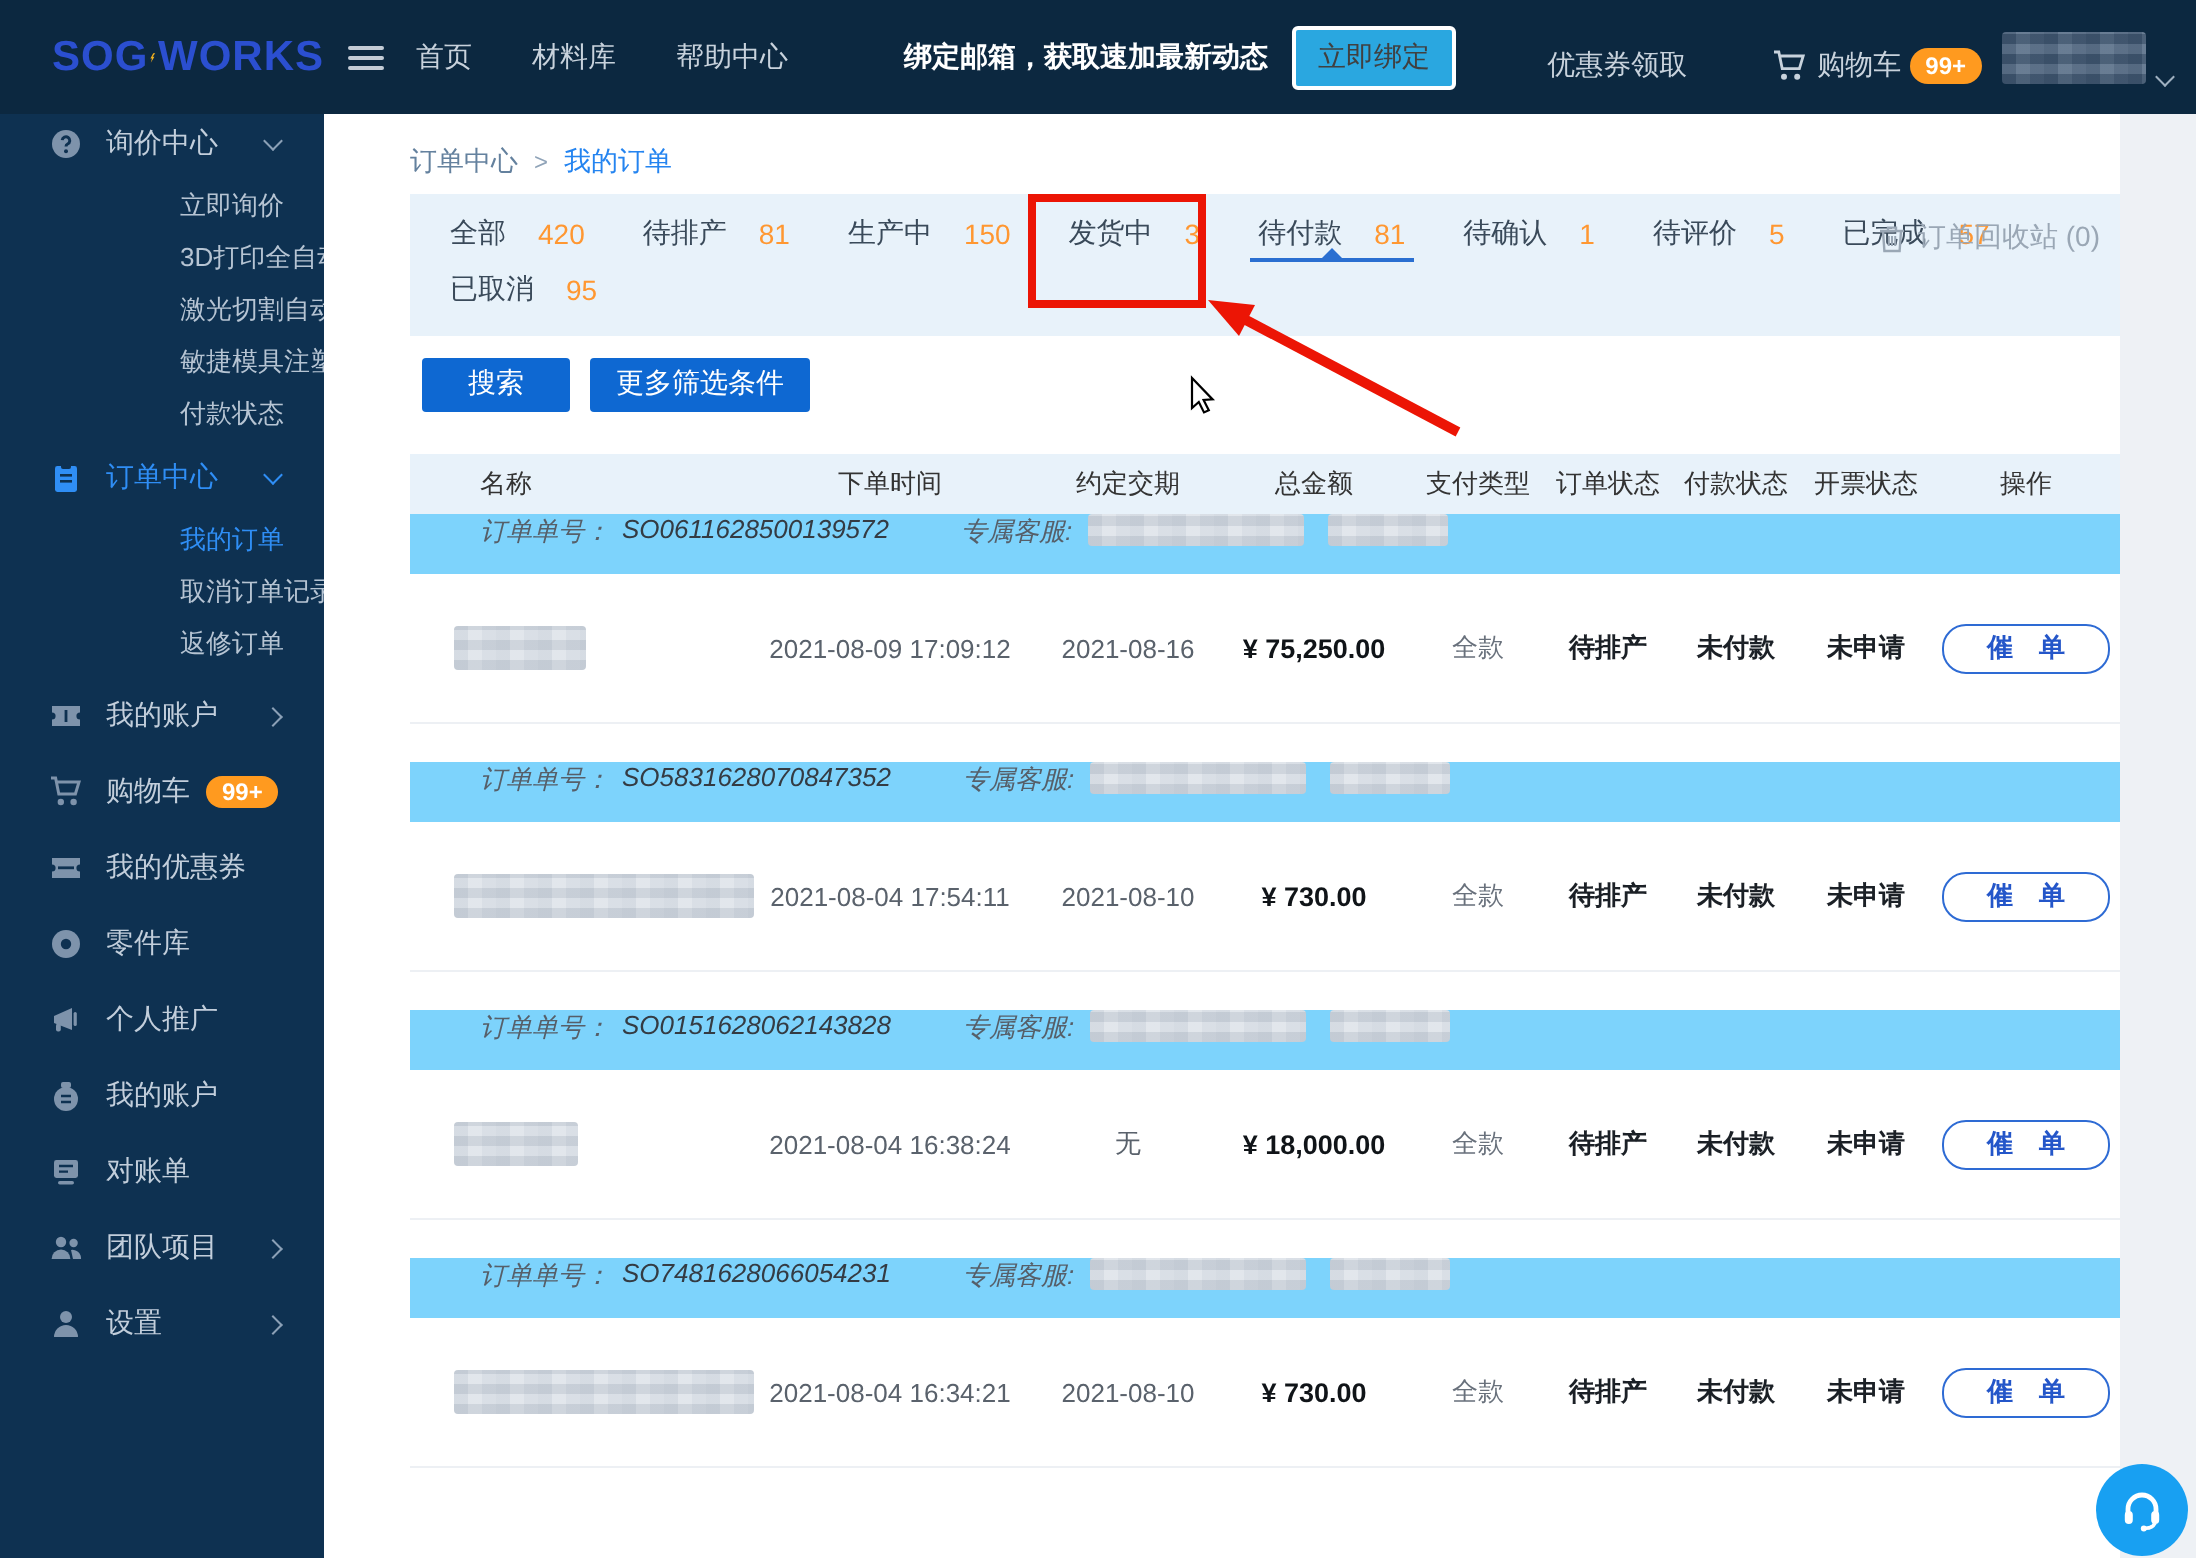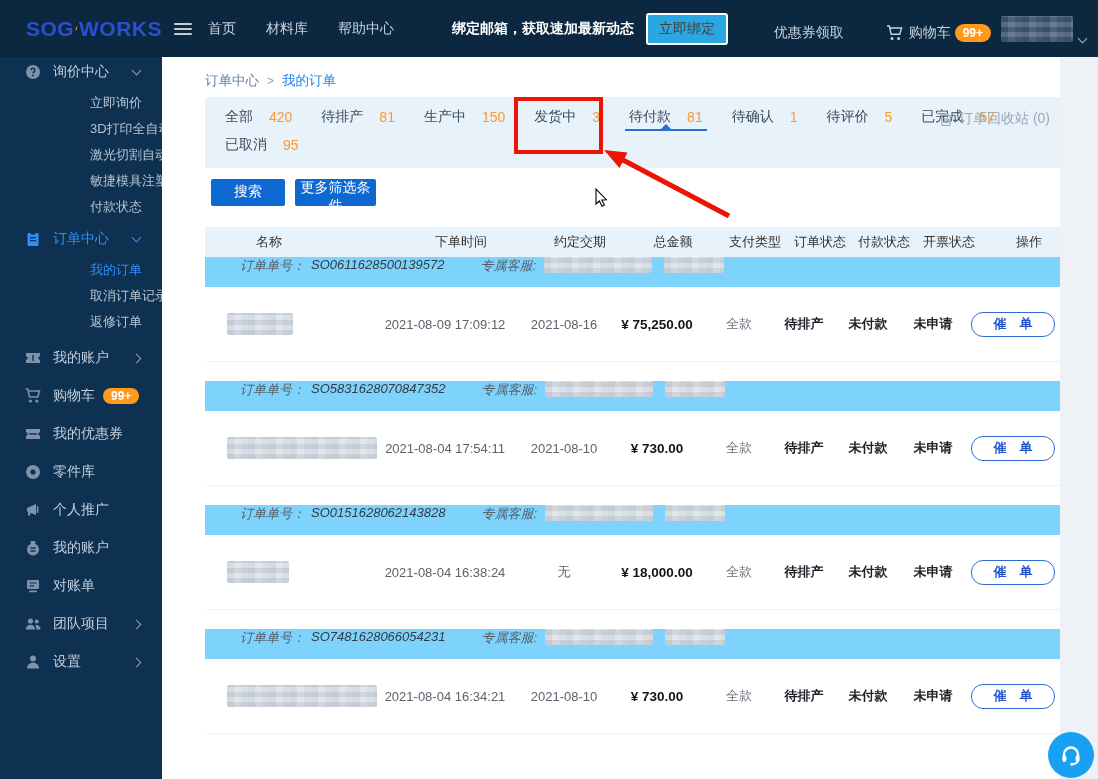--- a/index.html
+++ b/index.html
@@ -94,25 +94,25 @@
     color:#9aa7b5; font-size:14px; cursor:pointer; }
   .recycle svg { margin-right:6px; }
   
   .searchrow { margin-top:10px; display:flex; align-items:center; height:28px; }
   .search-input { width:193px; height:27px; border:1px solid #d9dde3; border-radius:2px;
     padding:0 10px; font-size:13px; color:#333; outline:none; font-family:inherit; }
   .search-input::placeholder { color:#b7bcc4; }
   .btn-primary { height:27px; background:#0e68d2; color:#fff; border:none; border-radius:2px;
     font-size:14px; cursor:pointer; font-family:inherit; }
   .btn-search { width:74px; margin-left:6px; }
-  .btn-filter { width:81px; margin-left:10px; }
+  .btn-filter { width:110px; margin-left:10px; }
   
   .cols { display:grid; grid-template-columns:165px 150px 88px 98px 66px 64px 64px 66px 94px;
     align-items:center; }
-  .thead { margin-top:21px; height:30px; background:#e8f2fa; font-size:13px; color:#333; font-weight:500;padding-left:16px; }
+  .thead { margin-top:21px; height:30px; background:#e8f2fa; font-size:13px; color:#333; font-weight:500; }
   .thead .c { text-align:center; }
   .thead .c.first { text-align:left; padding-left:35px; }
   .ogroup { margin-bottom:19px; }
   .ogroup:first-of-type { margin-top:20px; }
   .ohead { height:30px; background:#7dd3fc; display:flex; align-items:flex-start;
     font-size:13px; color:#565f69; padding-left:35px;font-style:italic; }
   .ohead .ono { color:#343b43; margin-left:6px; }
   .ohead .cs { margin-left:36px; }
   .ohead .csblur1 { width:108px; height:16px; margin-left:8px; }
   .ohead .csblur2 { width:60px; height:16px; margin-left:12px; }

